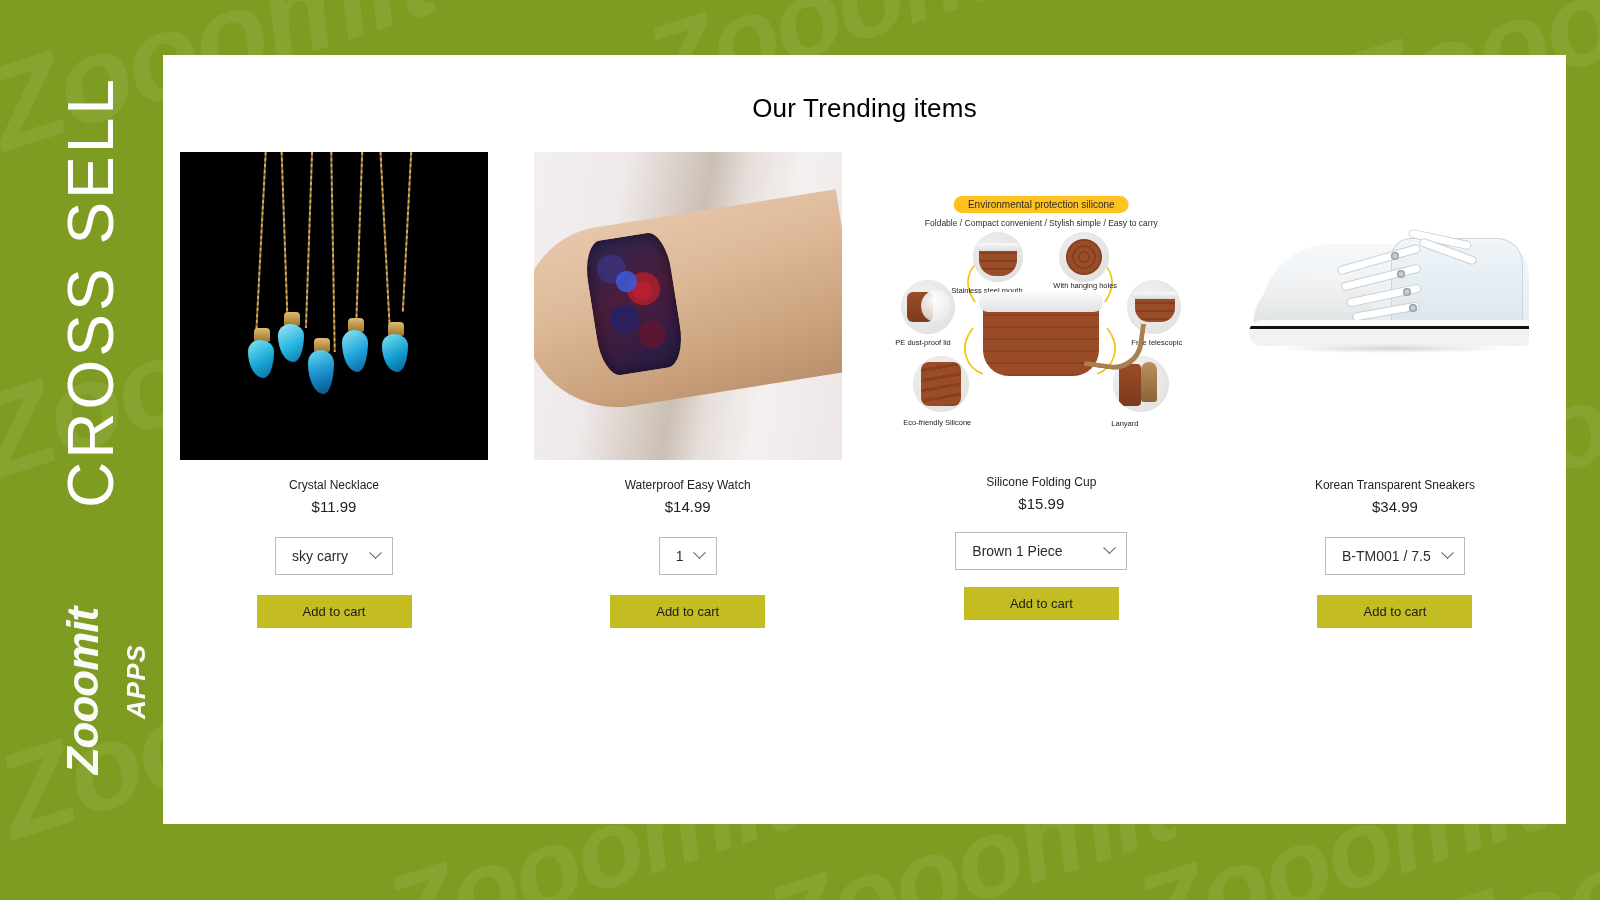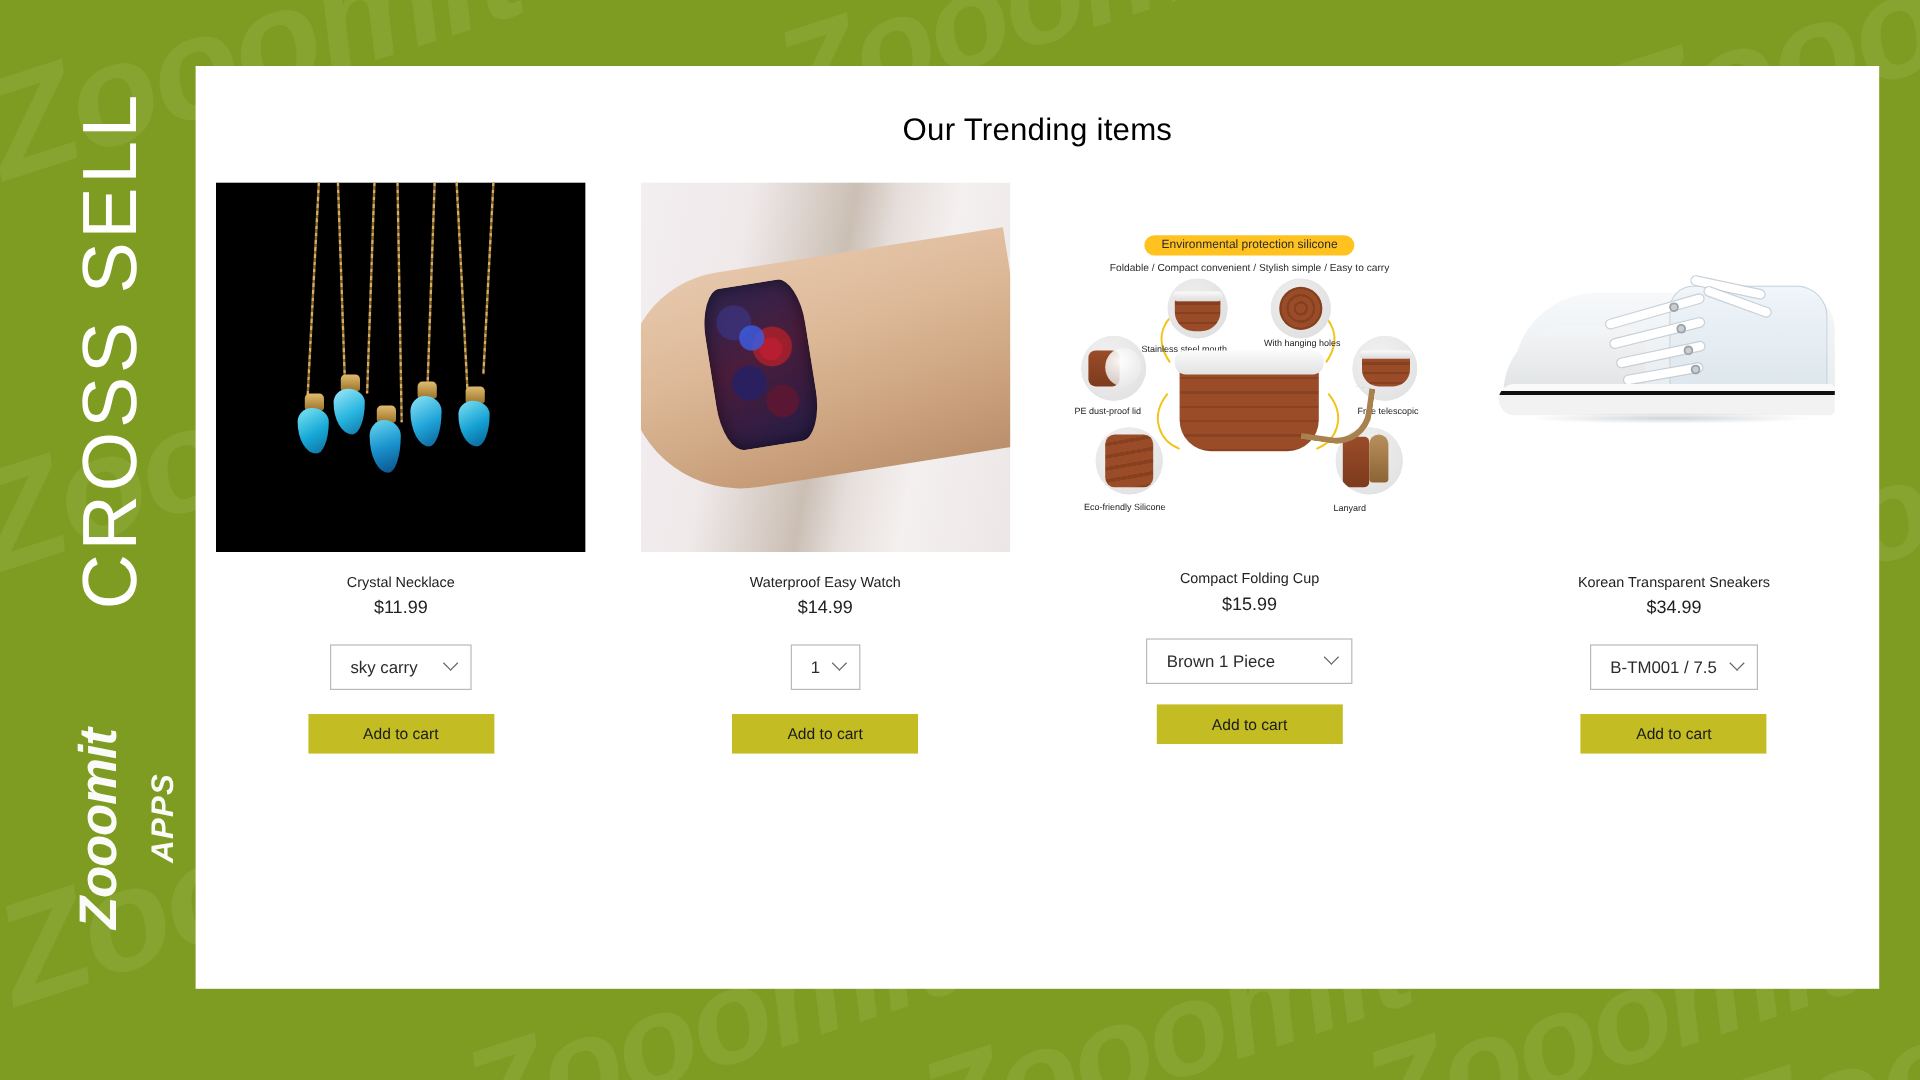--- a/index.html
+++ b/index.html
@@ -383,21 +383,21 @@
             <div style="position:absolute;left:6px;top:8px;width:22px;height:42px;background:linear-gradient(180deg,#9a4c28,#7d3a1d);border-radius:4px;"></div>
             <div style="position:absolute;left:28px;top:6px;width:16px;height:40px;background:linear-gradient(180deg,#b98f5c,#8c6435);border-radius:8px 8px 3px 3px;"></div>
           </div>
           <div class="cap-lbl" style="left:224px;top:267px;">Lanyard</div>
 
           <div class="cbody"></div>
           <div class="clid"></div>
           <div style="position:absolute;left:200px;top:168px;width:56px;height:50px;border:5px solid #a9814f;border-top:none;border-left:none;border-radius:0 0 30px 0;transform:rotate(8deg);"></div>
         </div>
       </div>
-      <div class="p-title">Compact Folding Cup</div>
+      <div class="p-title">Silicone Folding Cup</div>
       <div class="p-price">$15.99</div>
       <div class="selectbox">
         <span>Brown 1 Piece</span>
         <span class="chev"></span>
       </div>
       <button class="btn">Add to cart</button>
     </div>
 
     <div class="card c4">
       <div class="img-wrap">

